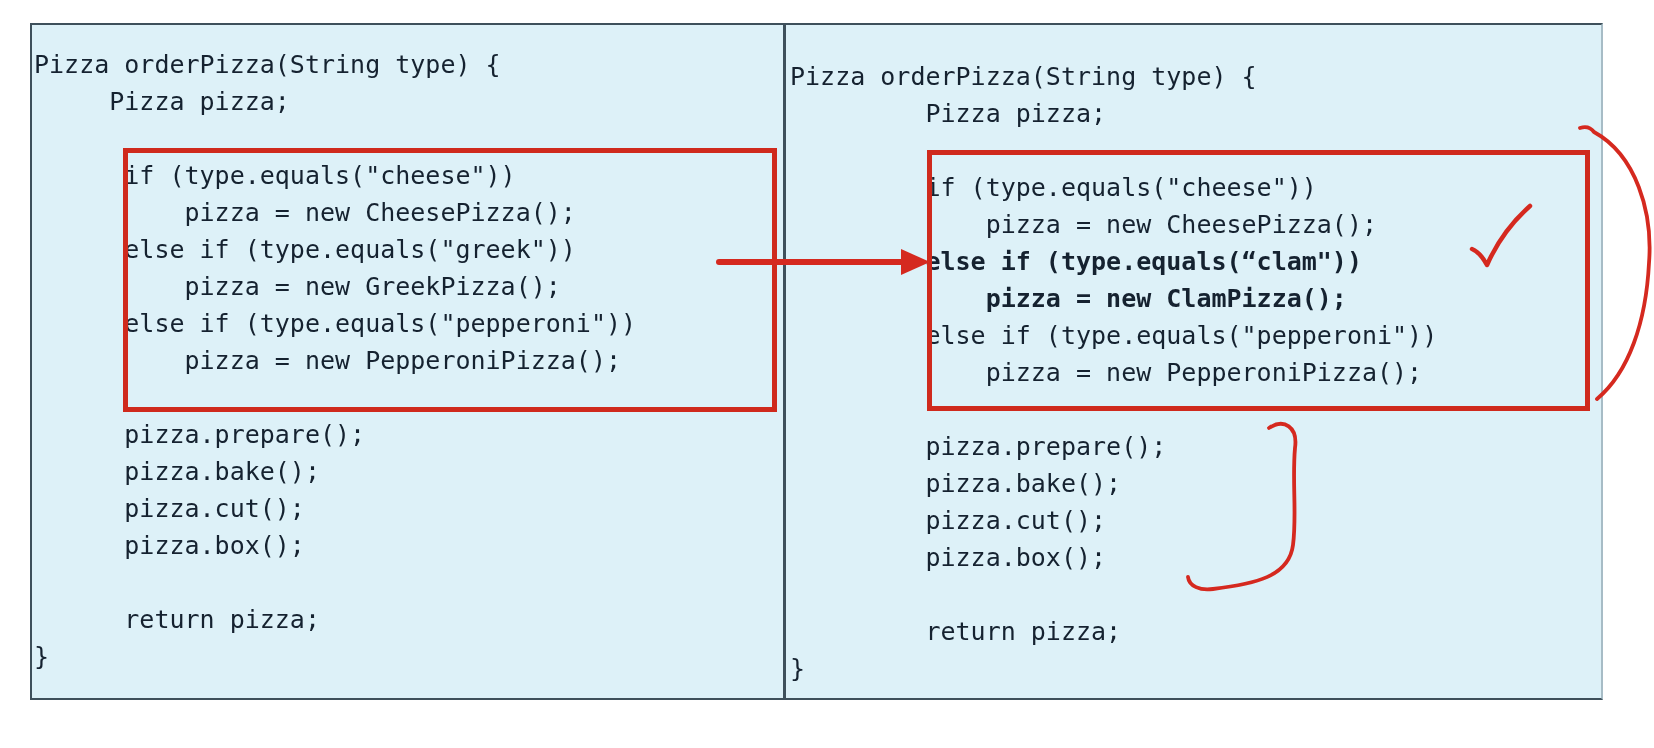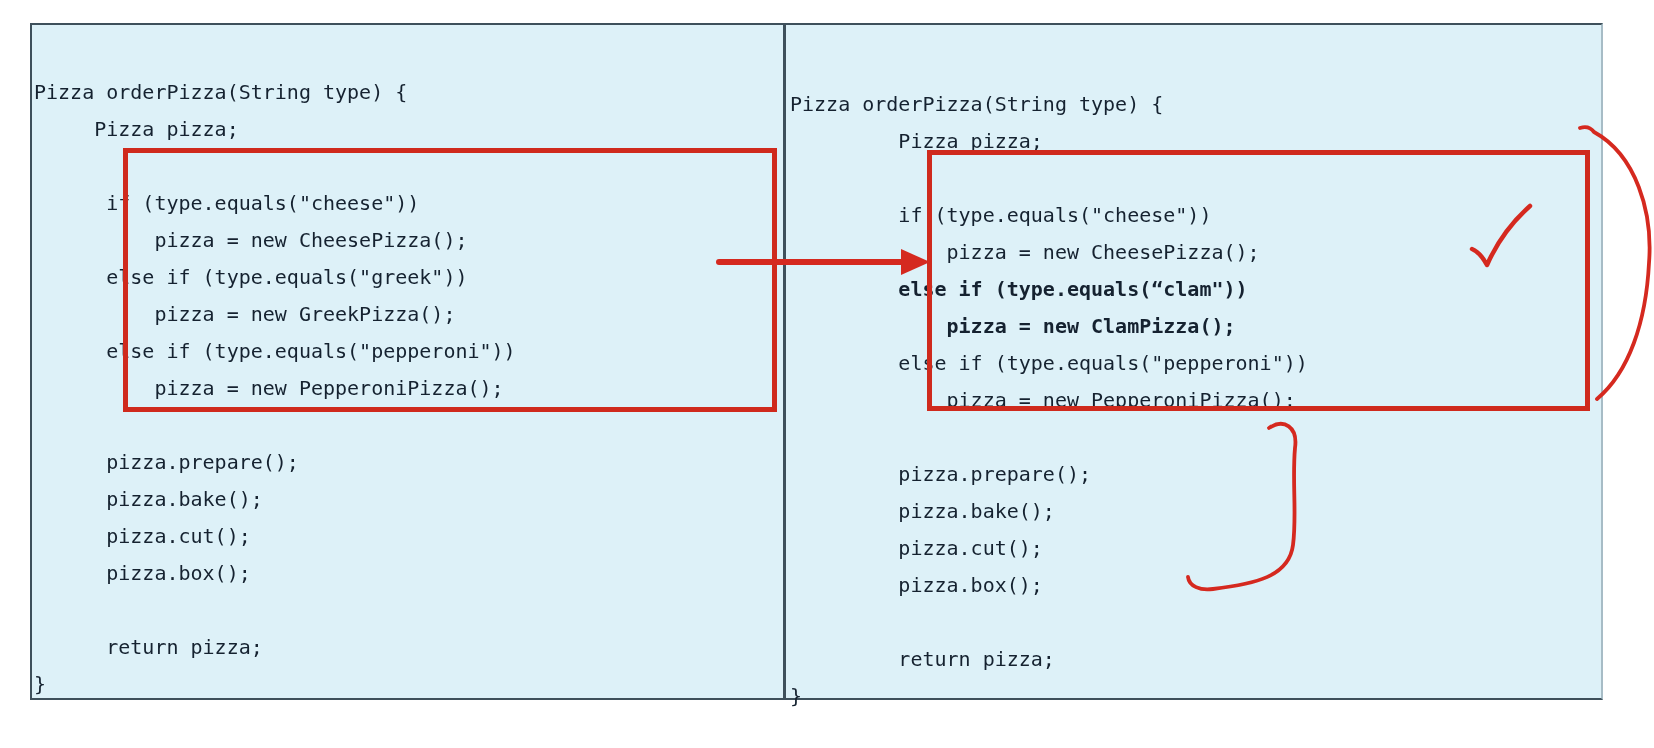--- a/index.html
+++ b/index.html
@@ -20,25 +20,24 @@
     border-right-color: #a7bcc6;
   }
   #divider {
     position: absolute;
     left: 783px; top: 23px;
     width: 3px; height: 677px;
     background: var(--panel-border, #3e505b);
   }
   .code {
     position: absolute;
-    font-size: 20px;
+    font-size: 25px;
     line-height: 37px;
     color: var(--code-color, #152230);
     white-space: pre;
-    margin-top: 28px;
   }
   #code-left  { left: 34px;  top: 46px; }
   #code-right { left: 790px; top: 58px; }
   .line { height: 37px; }
   .line.bold { font-weight: 700; }
   .hl-box {
     position: absolute;
     border: 5px solid var(--red, #cf2a1d);
   }
   #hl-box-left  { left: 123px; top: 148px; width: 644px; height: 254px; }

